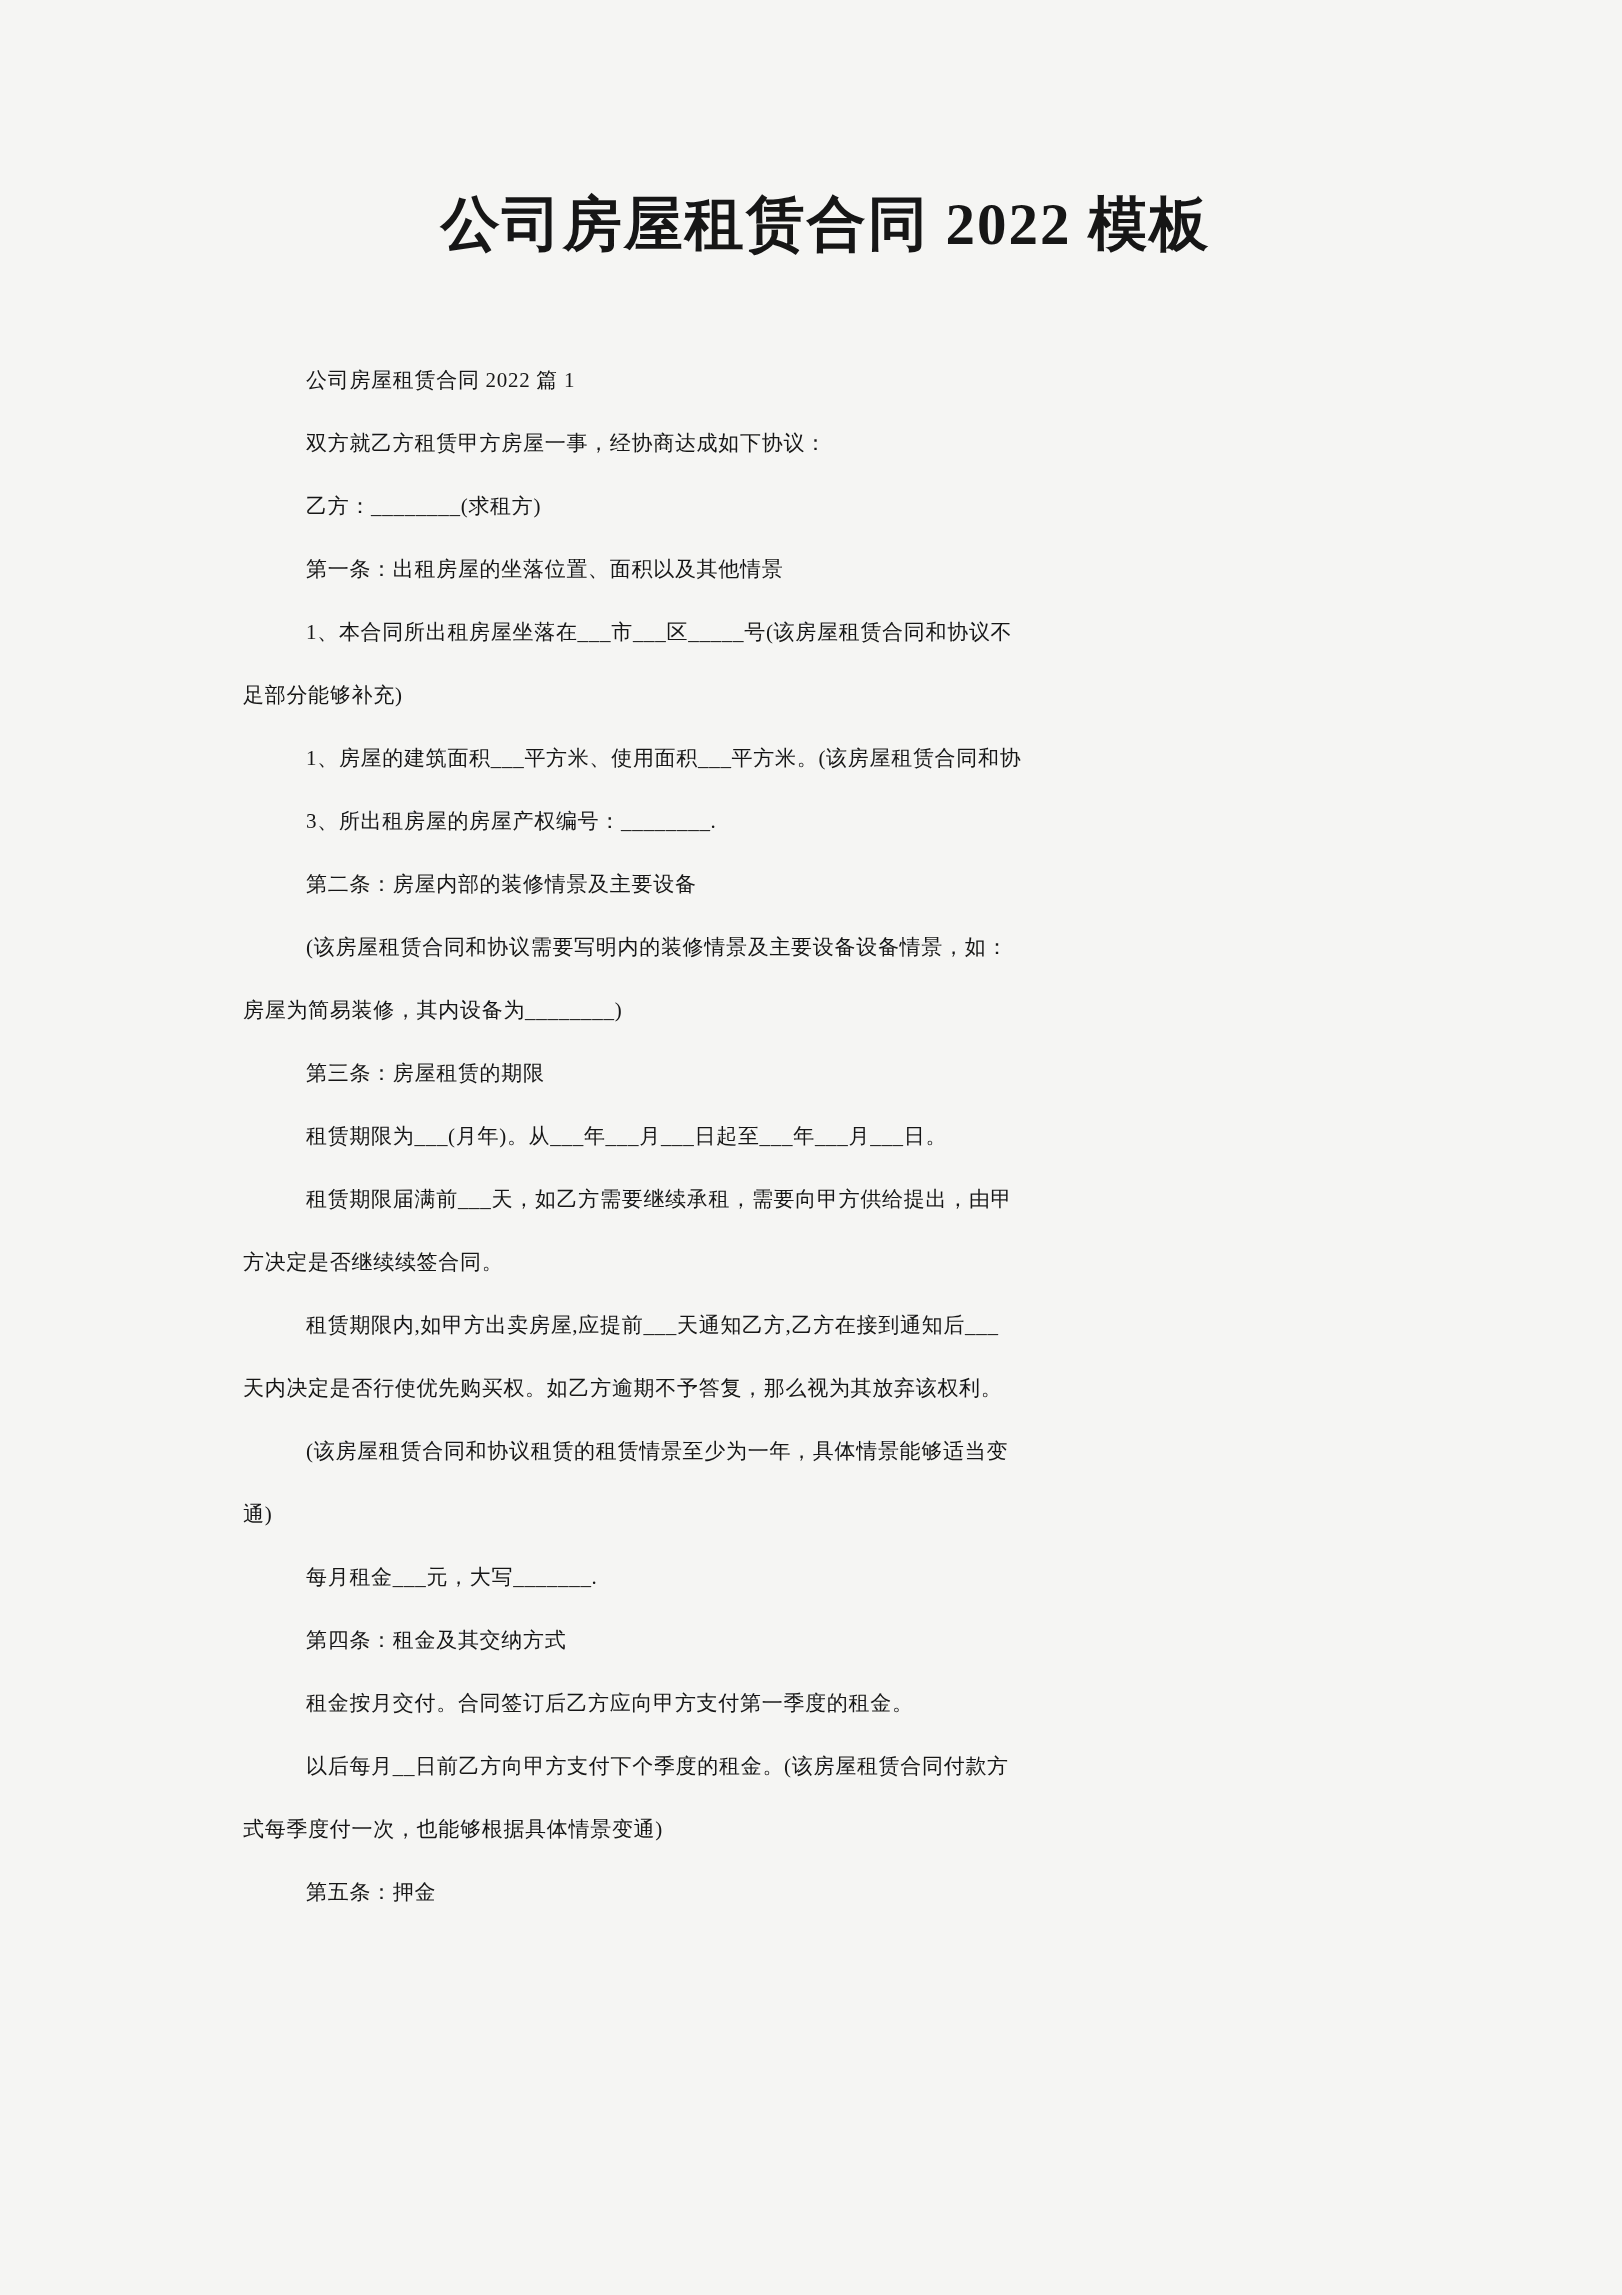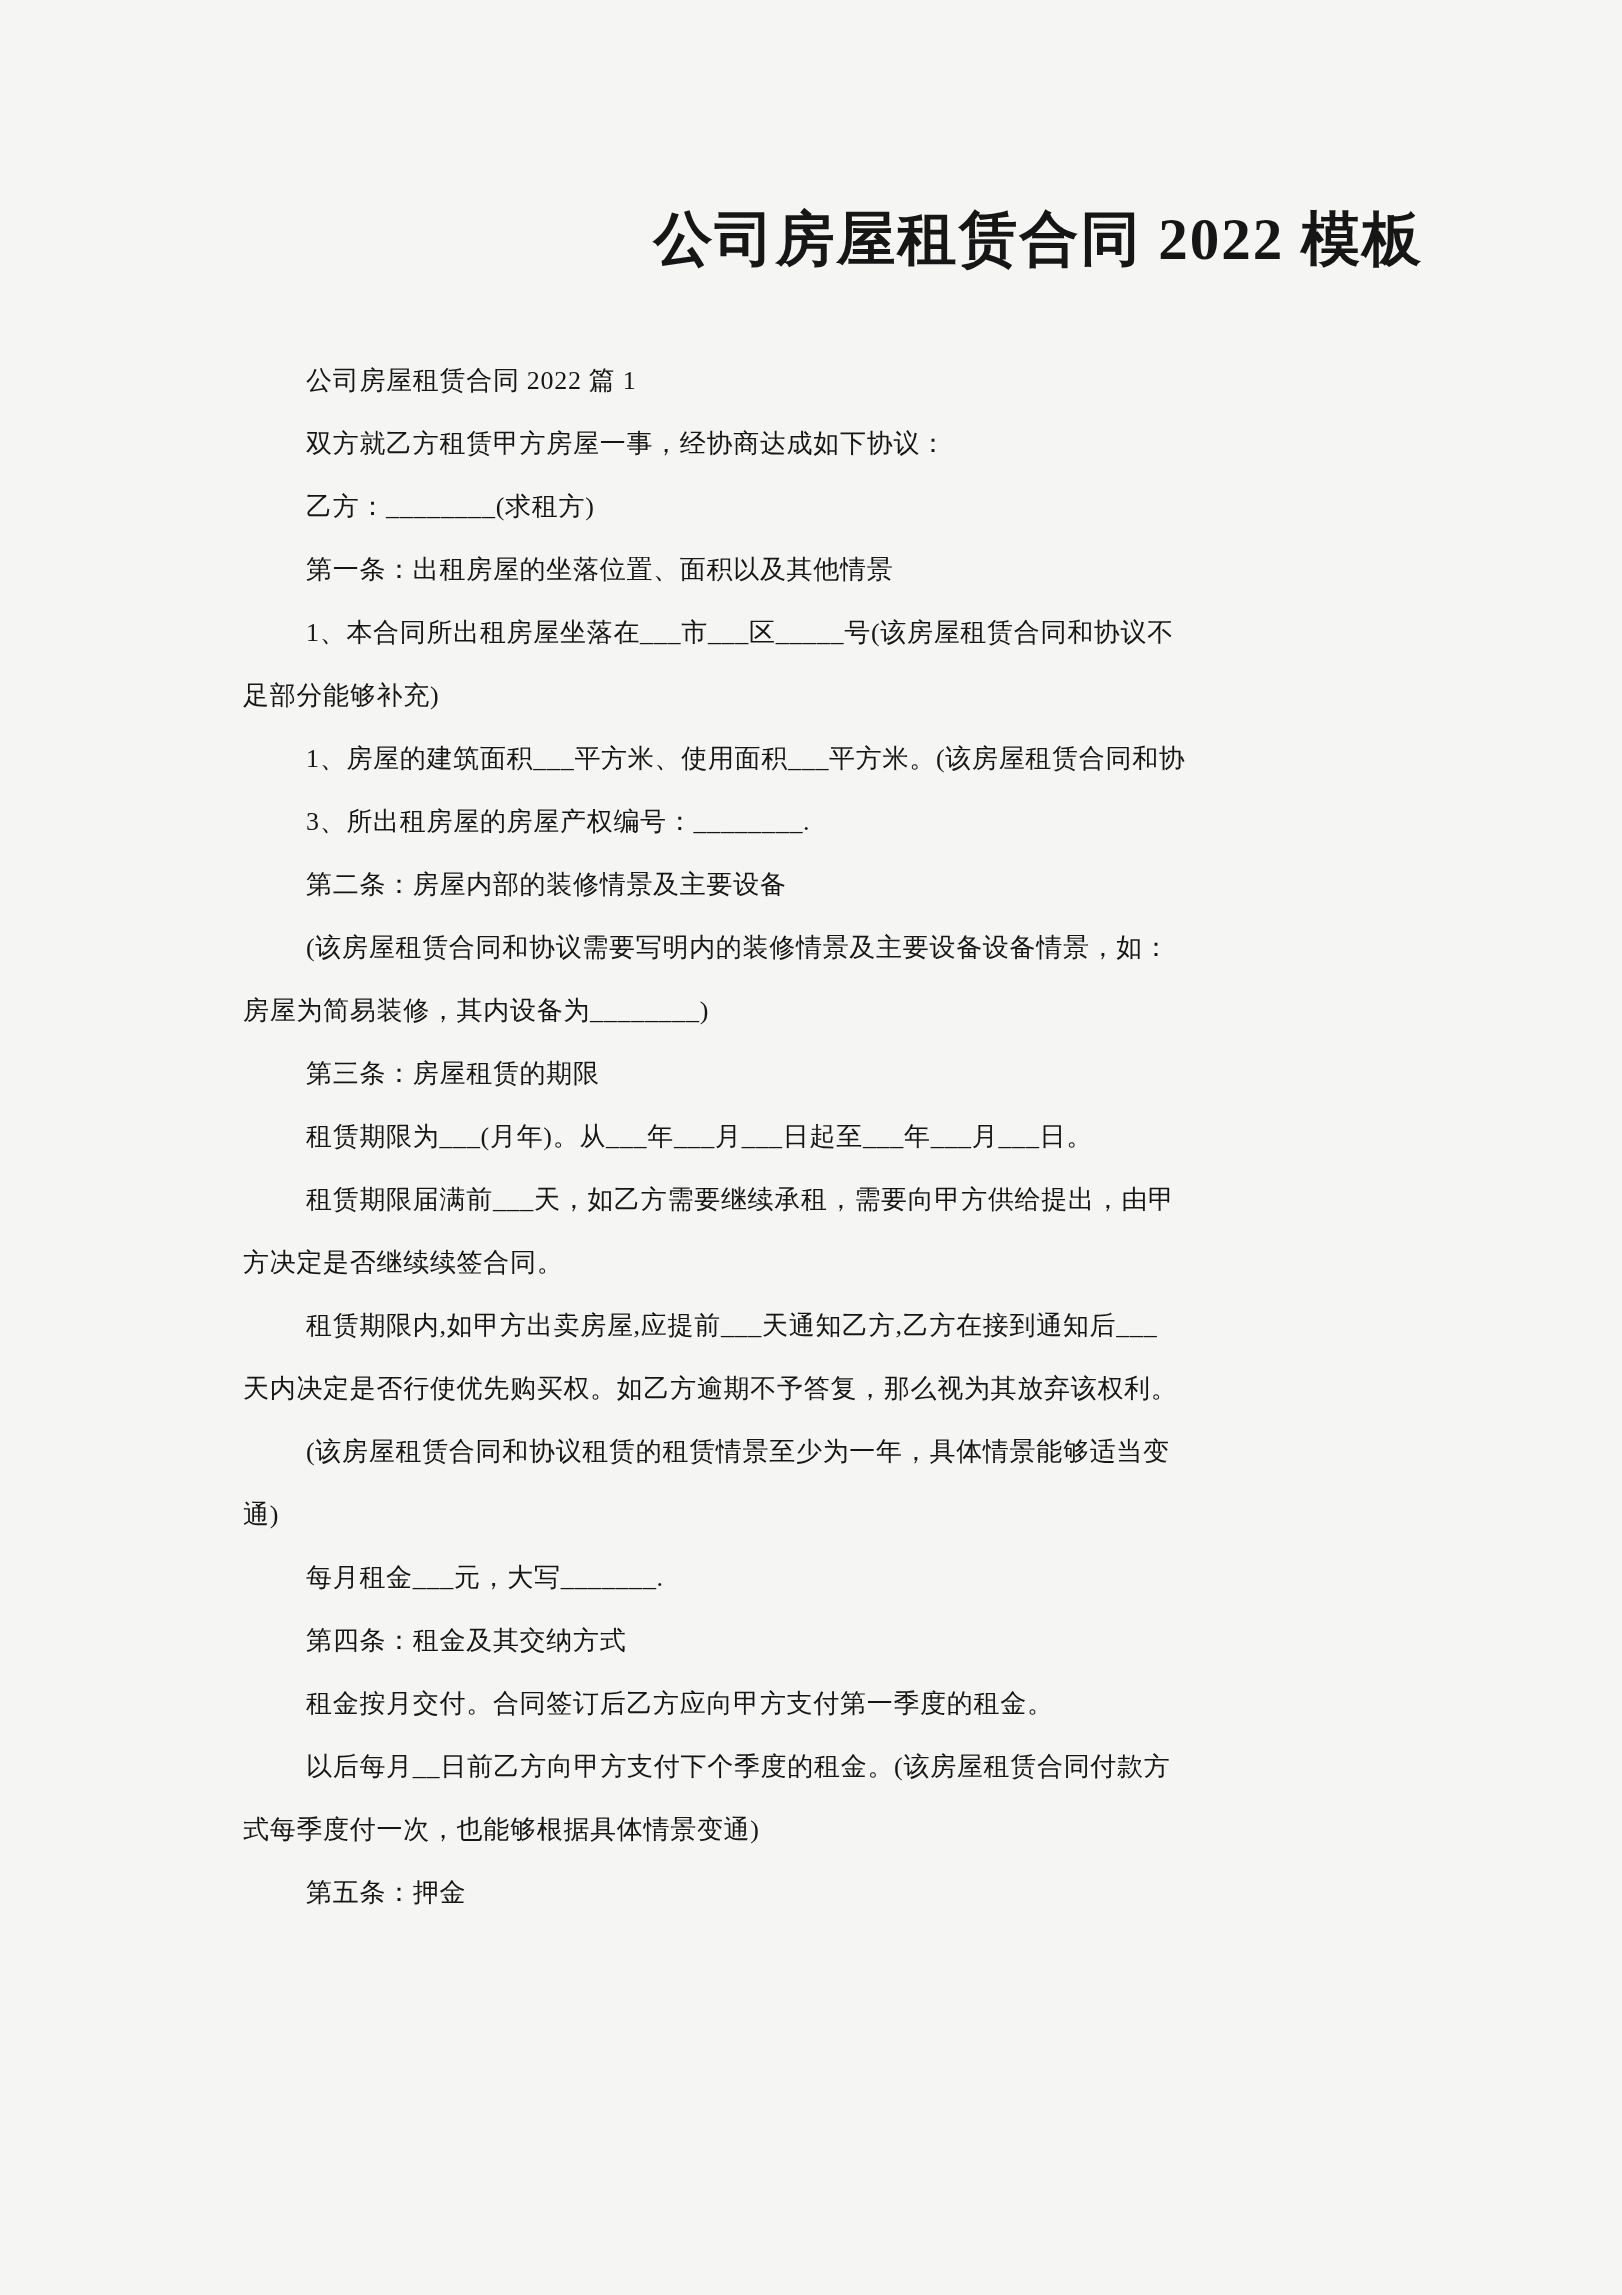--- a/index.html
+++ b/index.html
@@ -14,38 +14,38 @@
     background: #f5f5f3;
     overflow: hidden;
     font-family: "Liberation Serif", "DejaVu Serif", serif;
     color: #161616;
   }
   .doc-title {
     position: absolute;
     top: 188px;
     left: 243px;
     width: 1165px;
-    margin: 15px;
-    text-align: right;
+    margin: 0;
+    text-align: center;
     font-size: 59px;
     font-weight: bold;
     letter-spacing: 2px;
     line-height: 1.25;
     white-space: nowrap;
   }
   .doc-body {
     position: absolute;
     top: 349px;
     left: 243px;
     width: 1165px;
   }
   .doc-line {
     height: 63px;
     line-height: 63px;
-    font-size: 26px;
+    font-size: 21px;
     letter-spacing: 0.7px;
     white-space: nowrap;
   }
   .doc-line.indent {
     padding-left: 63px;
   }
 </style>
 </head>
 <body>
 

